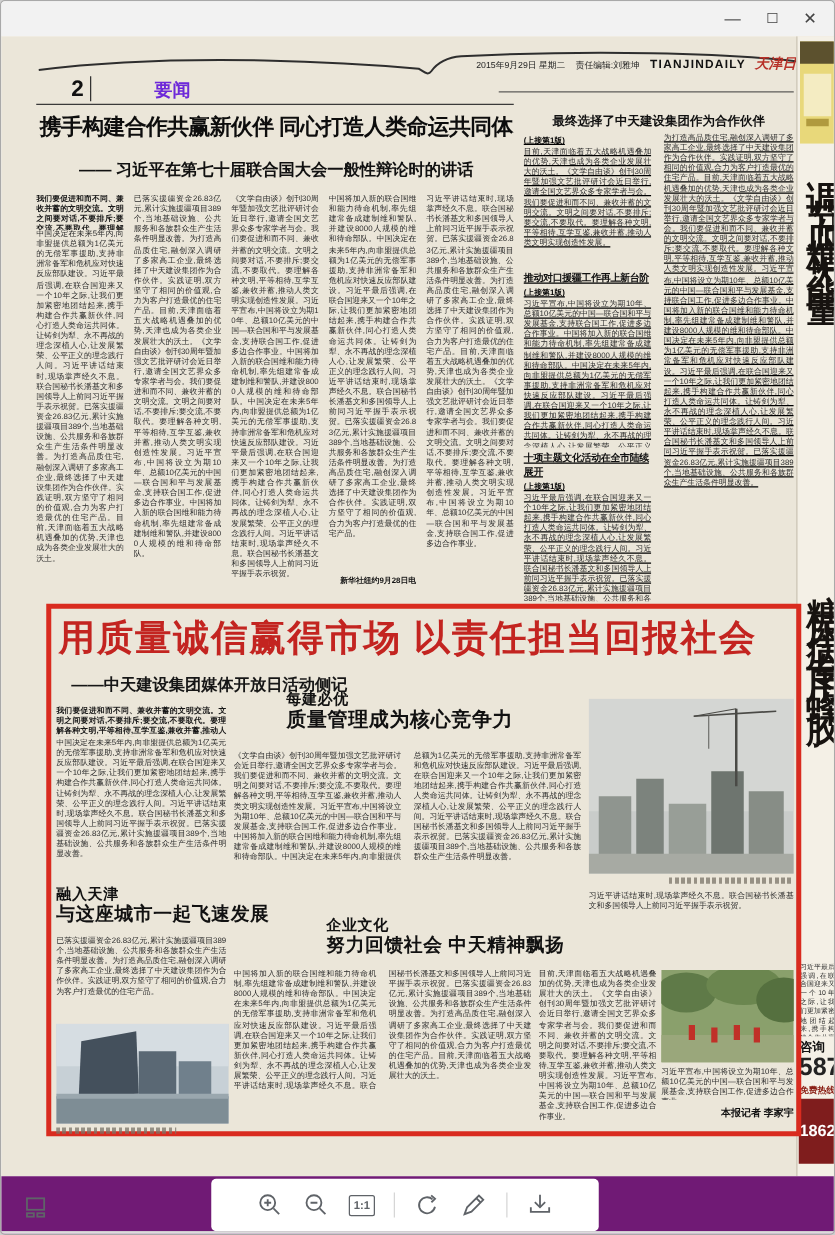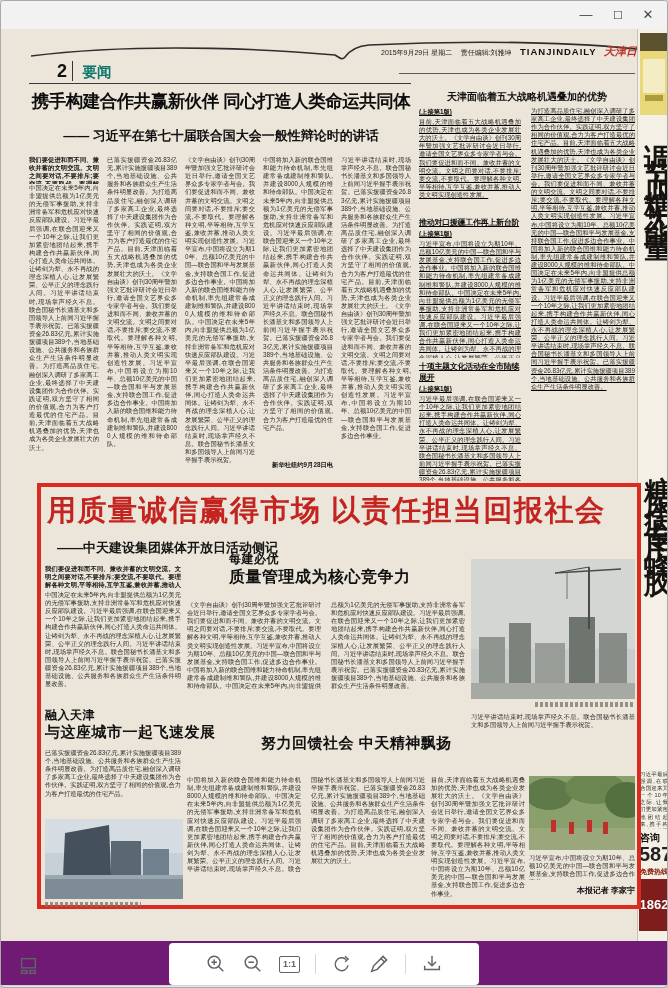--- a/index.html
+++ b/index.html
@@ -68,21 +68,21 @@
     <div class="abs" style="left:380px;top:12px;width:252px;text-align:right;white-space:nowrap;">
       <span style="font-size:7px;color:#222;">2015年9月29日 星期二</span>
       <span style="font-size:7px;color:#222;margin-left:4px;">责任编辑:刘雅坤</span>
       <span style="font-size:9.5px;font-weight:bold;letter-spacing:1px;color:#111;margin-left:4px;">TIANJINDAILY</span>
       <span style="font-size:11px;font-weight:bold;font-style:italic;color:#b8322a;margin-left:3px;">天津日报</span>
     </div>
     <div class="rule abs" style="left:398px;top:44px;width:236px;opacity:.8;"></div>
 
     <div class="abs" style="left:56px;top:32px;">
       <span style="font-size:18px;font-weight:bold;color:#111;padding-right:5px;border-right:1px solid #333;">2</span>
-      <span style="font-size:14.5px;font-weight:bold;color:#0f766e;padding-left:5px;">要闻</span>
+      <span style="font-size:14.5px;font-weight:bold;color:#6d28d9;padding-left:5px;margin-left:41px;">要闻</span>
     </div>
     <div class="rule abs" style="left:28px;top:54px;width:382px;"></div>
 
     <div class="abs" style="left:28px;top:60px;width:384px;text-align:center;font-size:17.5px;font-weight:bold;color:#0d0d0d;letter-spacing:-.5px;white-space:nowrap;">携手构建合作共赢新伙伴 同心打造人类命运共同体</div>
     <div class="abs" style="left:28px;top:98px;width:384px;text-align:center;font-size:13px;font-weight:bold;color:#111;">—— 习近平在第七十届联合国大会一般性辩论时的讲话</div>
 
     <div id="speech" class="abs" style="left:28px;top:127px;width:384px;height:323px;">
       <div class="col">
         <div class="bt b" style="height:28px;">我们要促进和而不同、兼收并蓄的文明交流。文明之间要对话,不要排斥;要交流,不要取代。要理解各种文明,平等相待,互学互鉴,兼收并蓄,推动人类文明实现创造性发展。</div>
         <div class="bt" style="height:295px;">中国决定在未来5年内,向非盟提供总额为1亿美元的无偿军事援助,支持非洲常备军和危机应对快速反应部队建设。习近平最后强调,在联合国迎来又一个10年之际,让我们更加紧密地团结起来,携手构建合作共赢新伙伴,同心打造人类命运共同体。让铸剑为犁、永不再战的理念深植人心,让发展繁荣、公平正义的理念践行人间。习近平讲话结束时,现场掌声经久不息。联合国秘书长潘基文和多国领导人上前同习近平握手表示祝贺。已落实援疆资金26.83亿元,累计实施援疆项目389个,当地基础设施、公共服务和各族群众生产生活条件明显改善。为打造高品质住宅,融创深入调研了多家高工企业,最终选择了中天建设集团作为合作伙伴。实践证明,双方坚守了相同的价值观,合力为客户打造最优的住宅产品。目前,天津面临着五大战略机遇叠加的优势,天津也成为各类企业发展壮大的沃土。</div>
@@ -96,21 +96,21 @@
       <div class="col">
         <div class="bt" style="height:305px;">中国将加入新的联合国维和能力待命机制,率先组建常备成建制维和警队,并建设8000人规模的维和待命部队。中国决定在未来5年内,向非盟提供总额为1亿美元的无偿军事援助,支持非洲常备军和危机应对快速反应部队建设。习近平最后强调,在联合国迎来又一个10年之际,让我们更加紧密地团结起来,携手构建合作共赢新伙伴,同心打造人类命运共同体。让铸剑为犁、永不再战的理念深植人心,让发展繁荣、公平正义的理念践行人间。习近平讲话结束时,现场掌声经久不息。联合国秘书长潘基文和多国领导人上前同习近平握手表示祝贺。已落实援疆资金26.83亿元,累计实施援疆项目389个,当地基础设施、公共服务和各族群众生产生活条件明显改善。为打造高品质住宅,融创深入调研了多家高工企业,最终选择了中天建设集团作为合作伙伴。实践证明,双方坚守了相同的价值观,合力为客户打造最优的住宅产品。</div>
         <div class="bt b" style="height:16px;text-align:right;">新华社纽约9月28日电</div>
       </div>
       <div class="col">
         <div class="bt" style="height:323px;">习近平讲话结束时,现场掌声经久不息。联合国秘书长潘基文和多国领导人上前同习近平握手表示祝贺。已落实援疆资金26.83亿元,累计实施援疆项目389个,当地基础设施、公共服务和各族群众生产生活条件明显改善。为打造高品质住宅,融创深入调研了多家高工企业,最终选择了中天建设集团作为合作伙伴。实践证明,双方坚守了相同的价值观,合力为客户打造最优的住宅产品。目前,天津面临着五大战略机遇叠加的优势,天津也成为各类企业发展壮大的沃土。《文学自由谈》创刊30周年暨加强文艺批评研讨会近日举行,邀请全国文艺界众多专家学者与会。我们要促进和而不同、兼收并蓄的文明交流。文明之间要对话,不要排斥;要交流,不要取代。要理解各种文明,平等相待,互学互鉴,兼收并蓄,推动人类文明实现创造性发展。习近平宣布,中国将设立为期10年、总额10亿美元的中国—联合国和平与发展基金,支持联合国工作,促进多边合作事业。</div>
       </div>
     </div>
 
     <div class="abs" style="left:418px;top:58px;width:216px;">
-      <div class="sideHead" style="font-size:10px;text-align:center;letter-spacing:0;">天津面临着五大战略机遇叠加的优势</div>
+      <div class="sideHead" style="font-size:10px;text-align:center;letter-spacing:0;">最终选择了中天建设集团作为合作伙伴</div>
       <div style="display:flex;gap:10px;margin-top:3px;text-decoration:underline;">
         <div style="width:102px;">
           <div class="contLbl">(上接第1版)</div>
           <div class="bt" style="height:96px;">目前,天津面临着五大战略机遇叠加的优势,天津也成为各类企业发展壮大的沃土。《文学自由谈》创刊30周年暨加强文艺批评研讨会近日举行,邀请全国文艺界众多专家学者与会。我们要促进和而不同、兼收并蓄的文明交流。文明之间要对话,不要排斥;要交流,不要取代。要理解各种文明,平等相待,互学互鉴,兼收并蓄,推动人类文明实现创造性发展。</div>
           <div class="sideHead">推动对口援疆工作再上新台阶</div>
           <div class="contLbl">(上接第1版)</div>
           <div class="bt" style="height:118px;">习近平宣布,中国将设立为期10年、总额10亿美元的中国—联合国和平与发展基金,支持联合国工作,促进多边合作事业。中国将加入新的联合国维和能力待命机制,率先组建常备成建制维和警队,并建设8000人规模的维和待命部队。中国决定在未来5年内,向非盟提供总额为1亿美元的无偿军事援助,支持非洲常备军和危机应对快速反应部队建设。习近平最后强调,在联合国迎来又一个10年之际,让我们更加紧密地团结起来,携手构建合作共赢新伙伴,同心打造人类命运共同体。让铸剑为犁、永不再战的理念深植人心,让发展繁荣、公平正义的理念践行人间。</div>
           <div class="sideHead">十项主题文化活动在全市陆续展开</div>
           <div class="contLbl">(上接第1版)</div>
           <div class="bt" style="height:86px;">习近平最后强调,在联合国迎来又一个10年之际,让我们更加紧密地团结起来,携手构建合作共赢新伙伴,同心打造人类命运共同体。让铸剑为犁、永不再战的理念深植人心,让发展繁荣、公平正义的理念践行人间。习近平讲话结束时,现场掌声经久不息。联合国秘书长潘基文和多国领导人上前同习近平握手表示祝贺。已落实援疆资金26.83亿元,累计实施援疆项目389个,当地基础设施、公共服务和各族群众生产生活条件明显改善。</div>
@@ -147,20 +147,21 @@
       </div>
       <div class="capbar abs" style="left:4px;top:415px;width:96px;"></div>
 
       <div class="abs" style="left:188px;top:66px;">
         <div class="kicker">每建必优</div>
         <div class="ktitle" style="font-size:16px;">质量管理成为核心竞争力</div>
       </div>
       <div class="bt twocol abs" style="left:146px;top:114px;width:278px;height:130px;">《文学自由谈》创刊30周年暨加强文艺批评研讨会近日举行,邀请全国文艺界众多专家学者与会。我们要促进和而不同、兼收并蓄的文明交流。文明之间要对话,不要排斥;要交流,不要取代。要理解各种文明,平等相待,互学互鉴,兼收并蓄,推动人类文明实现创造性发展。习近平宣布,中国将设立为期10年、总额10亿美元的中国—联合国和平与发展基金,支持联合国工作,促进多边合作事业。中国将加入新的联合国维和能力待命机制,率先组建常备成建制维和警队,并建设8000人规模的维和待命部队。中国决定在未来5年内,向非盟提供总额为1亿美元的无偿军事援助,支持非洲常备军和危机应对快速反应部队建设。习近平最后强调,在联合国迎来又一个10年之际,让我们更加紧密地团结起来,携手构建合作共赢新伙伴,同心打造人类命运共同体。让铸剑为犁、永不再战的理念深植人心,让发展繁荣、公平正义的理念践行人间。习近平讲话结束时,现场掌声经久不息。联合国秘书长潘基文和多国领导人上前同习近平握手表示祝贺。已落实援疆资金26.83亿元,累计实施援疆项目389个,当地基础设施、公共服务和各族群众生产生活条件明显改善。</div>
 
       <div class="abs" style="left:220px;top:247px;">
+        <div class="kicker">企业文化</div>
         <div class="ktitle">努力回馈社会 中天精神飘扬</div>
       </div>
       <div class="bt twocol abs" style="left:146px;top:289px;width:238px;height:126px;">中国将加入新的联合国维和能力待命机制,率先组建常备成建制维和警队,并建设8000人规模的维和待命部队。中国决定在未来5年内,向非盟提供总额为1亿美元的无偿军事援助,支持非洲常备军和危机应对快速反应部队建设。习近平最后强调,在联合国迎来又一个10年之际,让我们更加紧密地团结起来,携手构建合作共赢新伙伴,同心打造人类命运共同体。让铸剑为犁、永不再战的理念深植人心,让发展繁荣、公平正义的理念践行人间。习近平讲话结束时,现场掌声经久不息。联合国秘书长潘基文和多国领导人上前同习近平握手表示祝贺。已落实援疆资金26.83亿元,累计实施援疆项目389个,当地基础设施、公共服务和各族群众生产生活条件明显改善。为打造高品质住宅,融创深入调研了多家高工企业,最终选择了中天建设集团作为合作伙伴。实践证明,双方坚守了相同的价值观,合力为客户打造最优的住宅产品。目前,天津面临着五大战略机遇叠加的优势,天津也成为各类企业发展壮大的沃土。</div>
 
       <div class="abs" style="left:430px;top:72px;width:164px;height:140px;">
         <svg width="164" height="140">
           <rect width="164" height="140" fill="#c9ccca"></rect>
           <rect width="164" height="90" fill="#d4d6d3"></rect>
           <rect x="8" y="78" width="26" height="48" fill="#8f958f"></rect>
           <rect x="38" y="64" width="22" height="62" fill="#7c837d"></rect>

